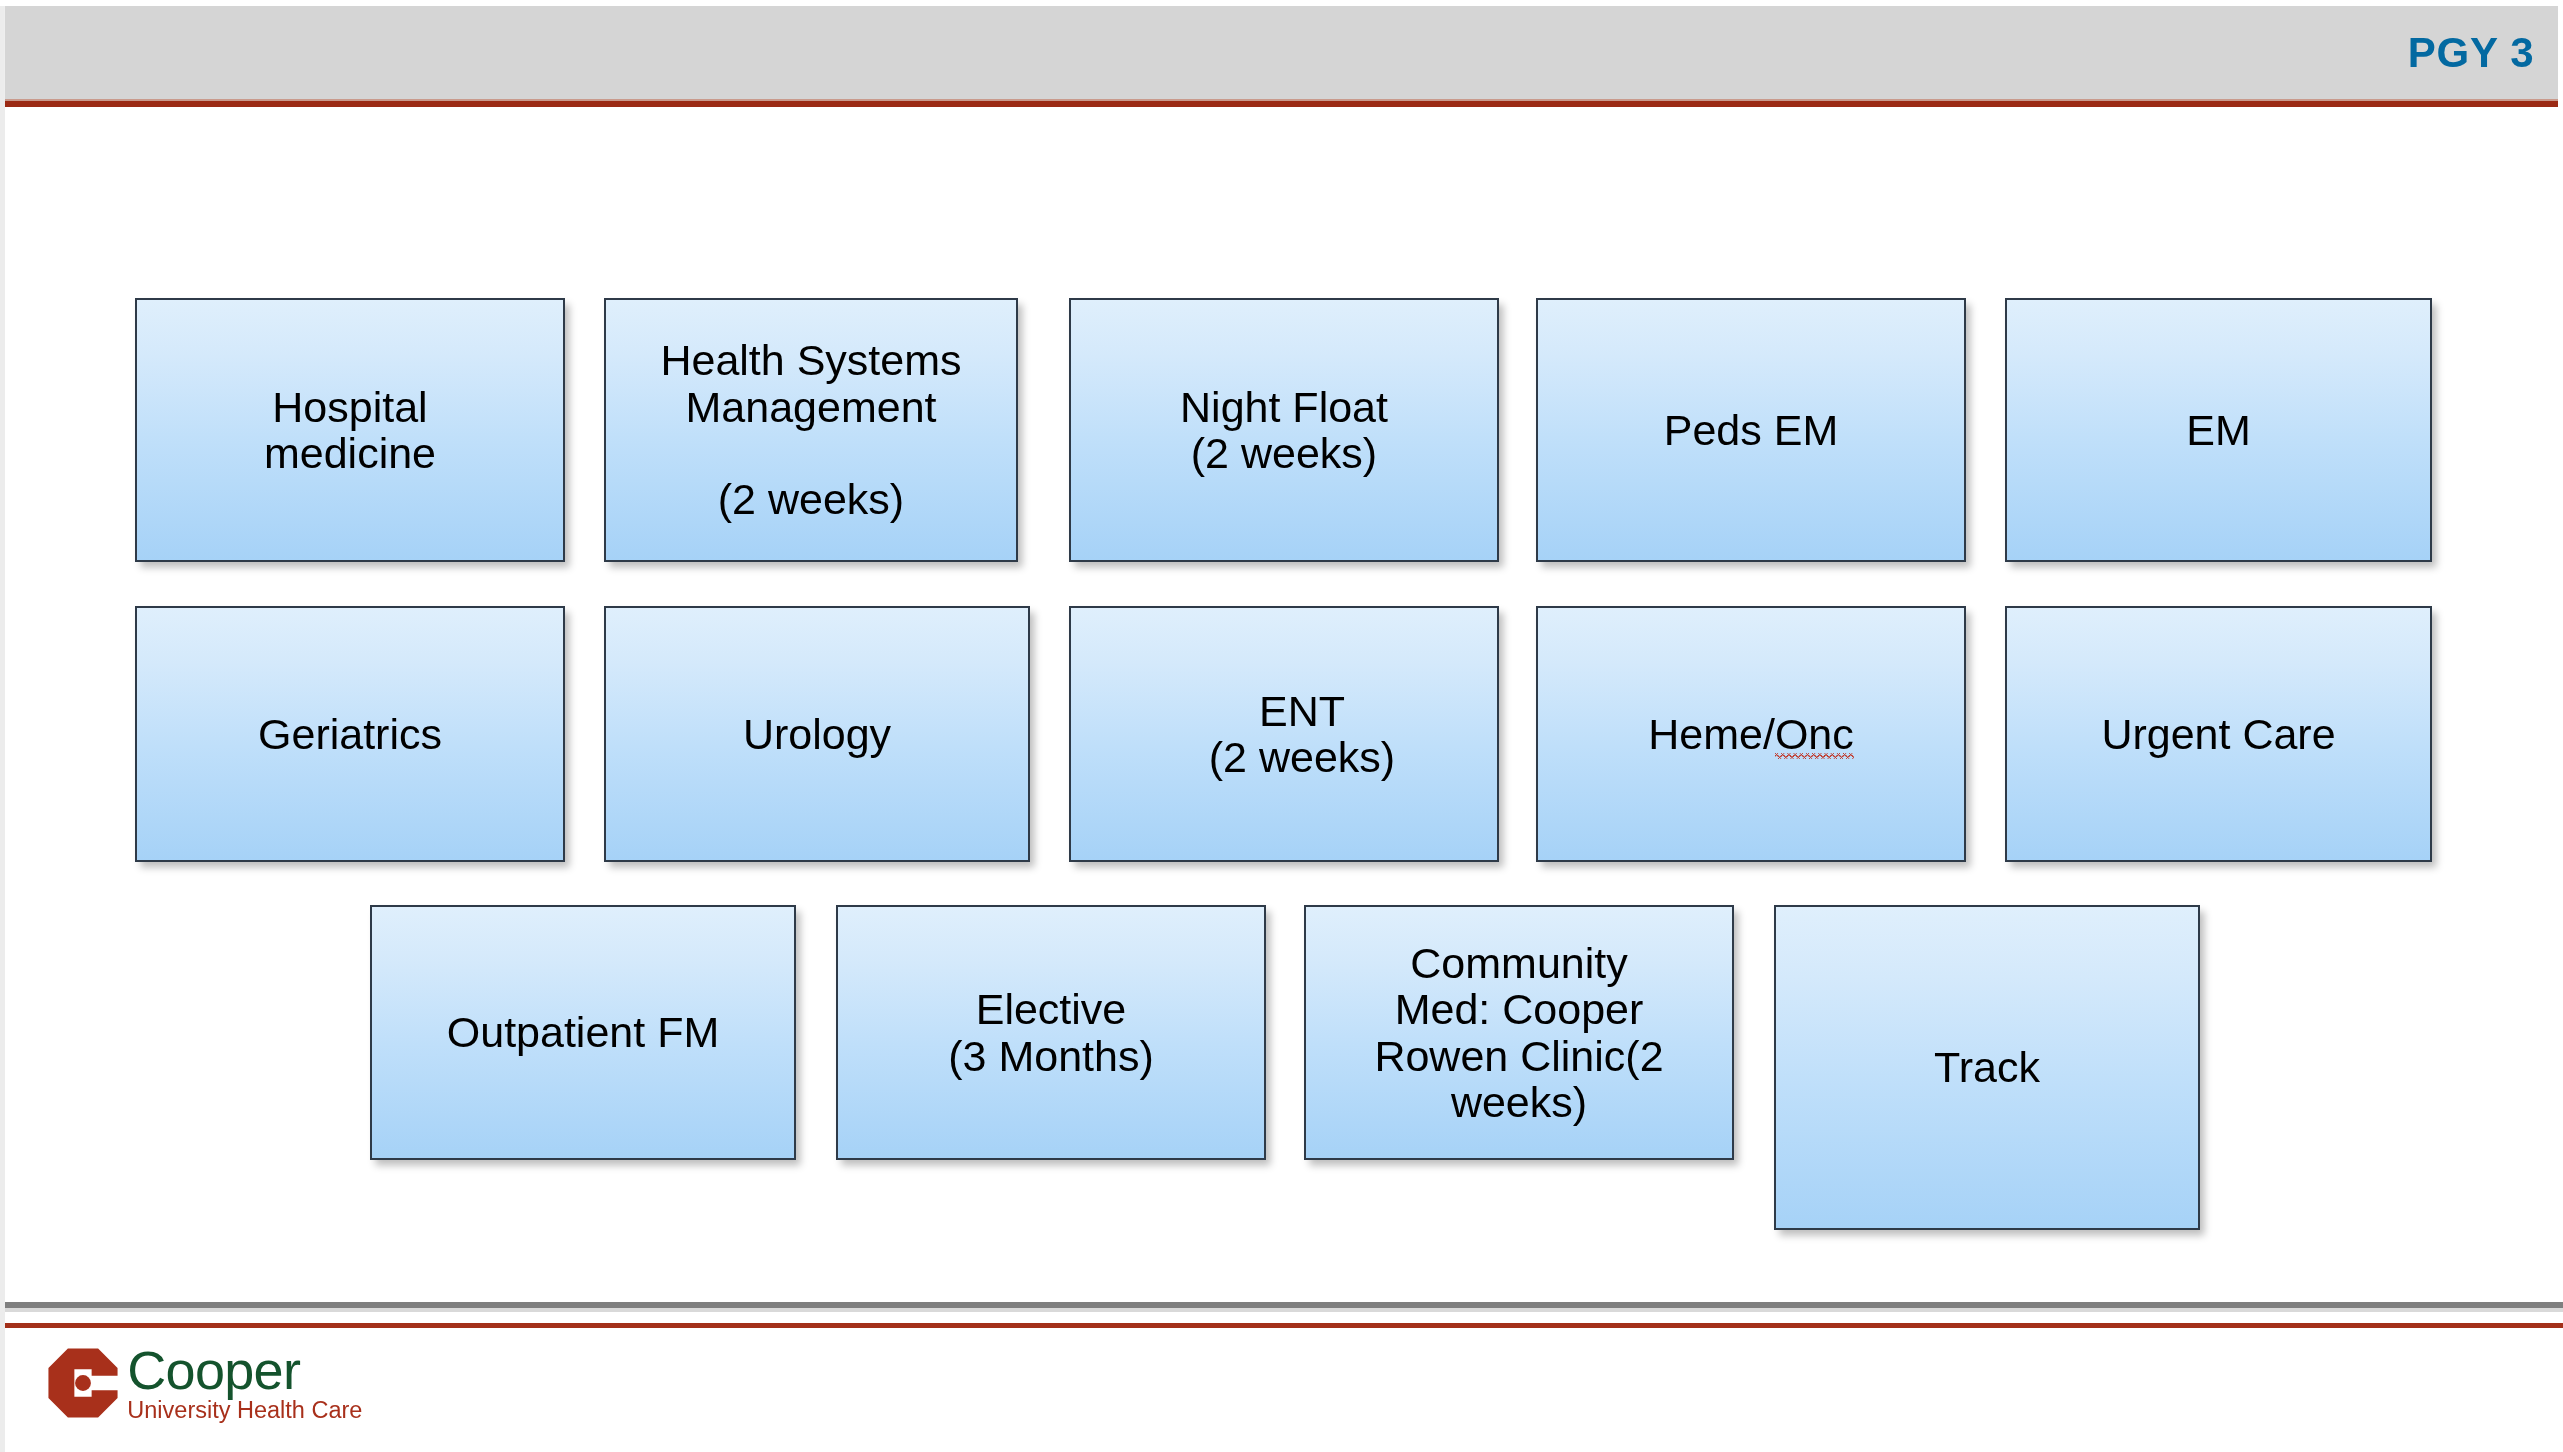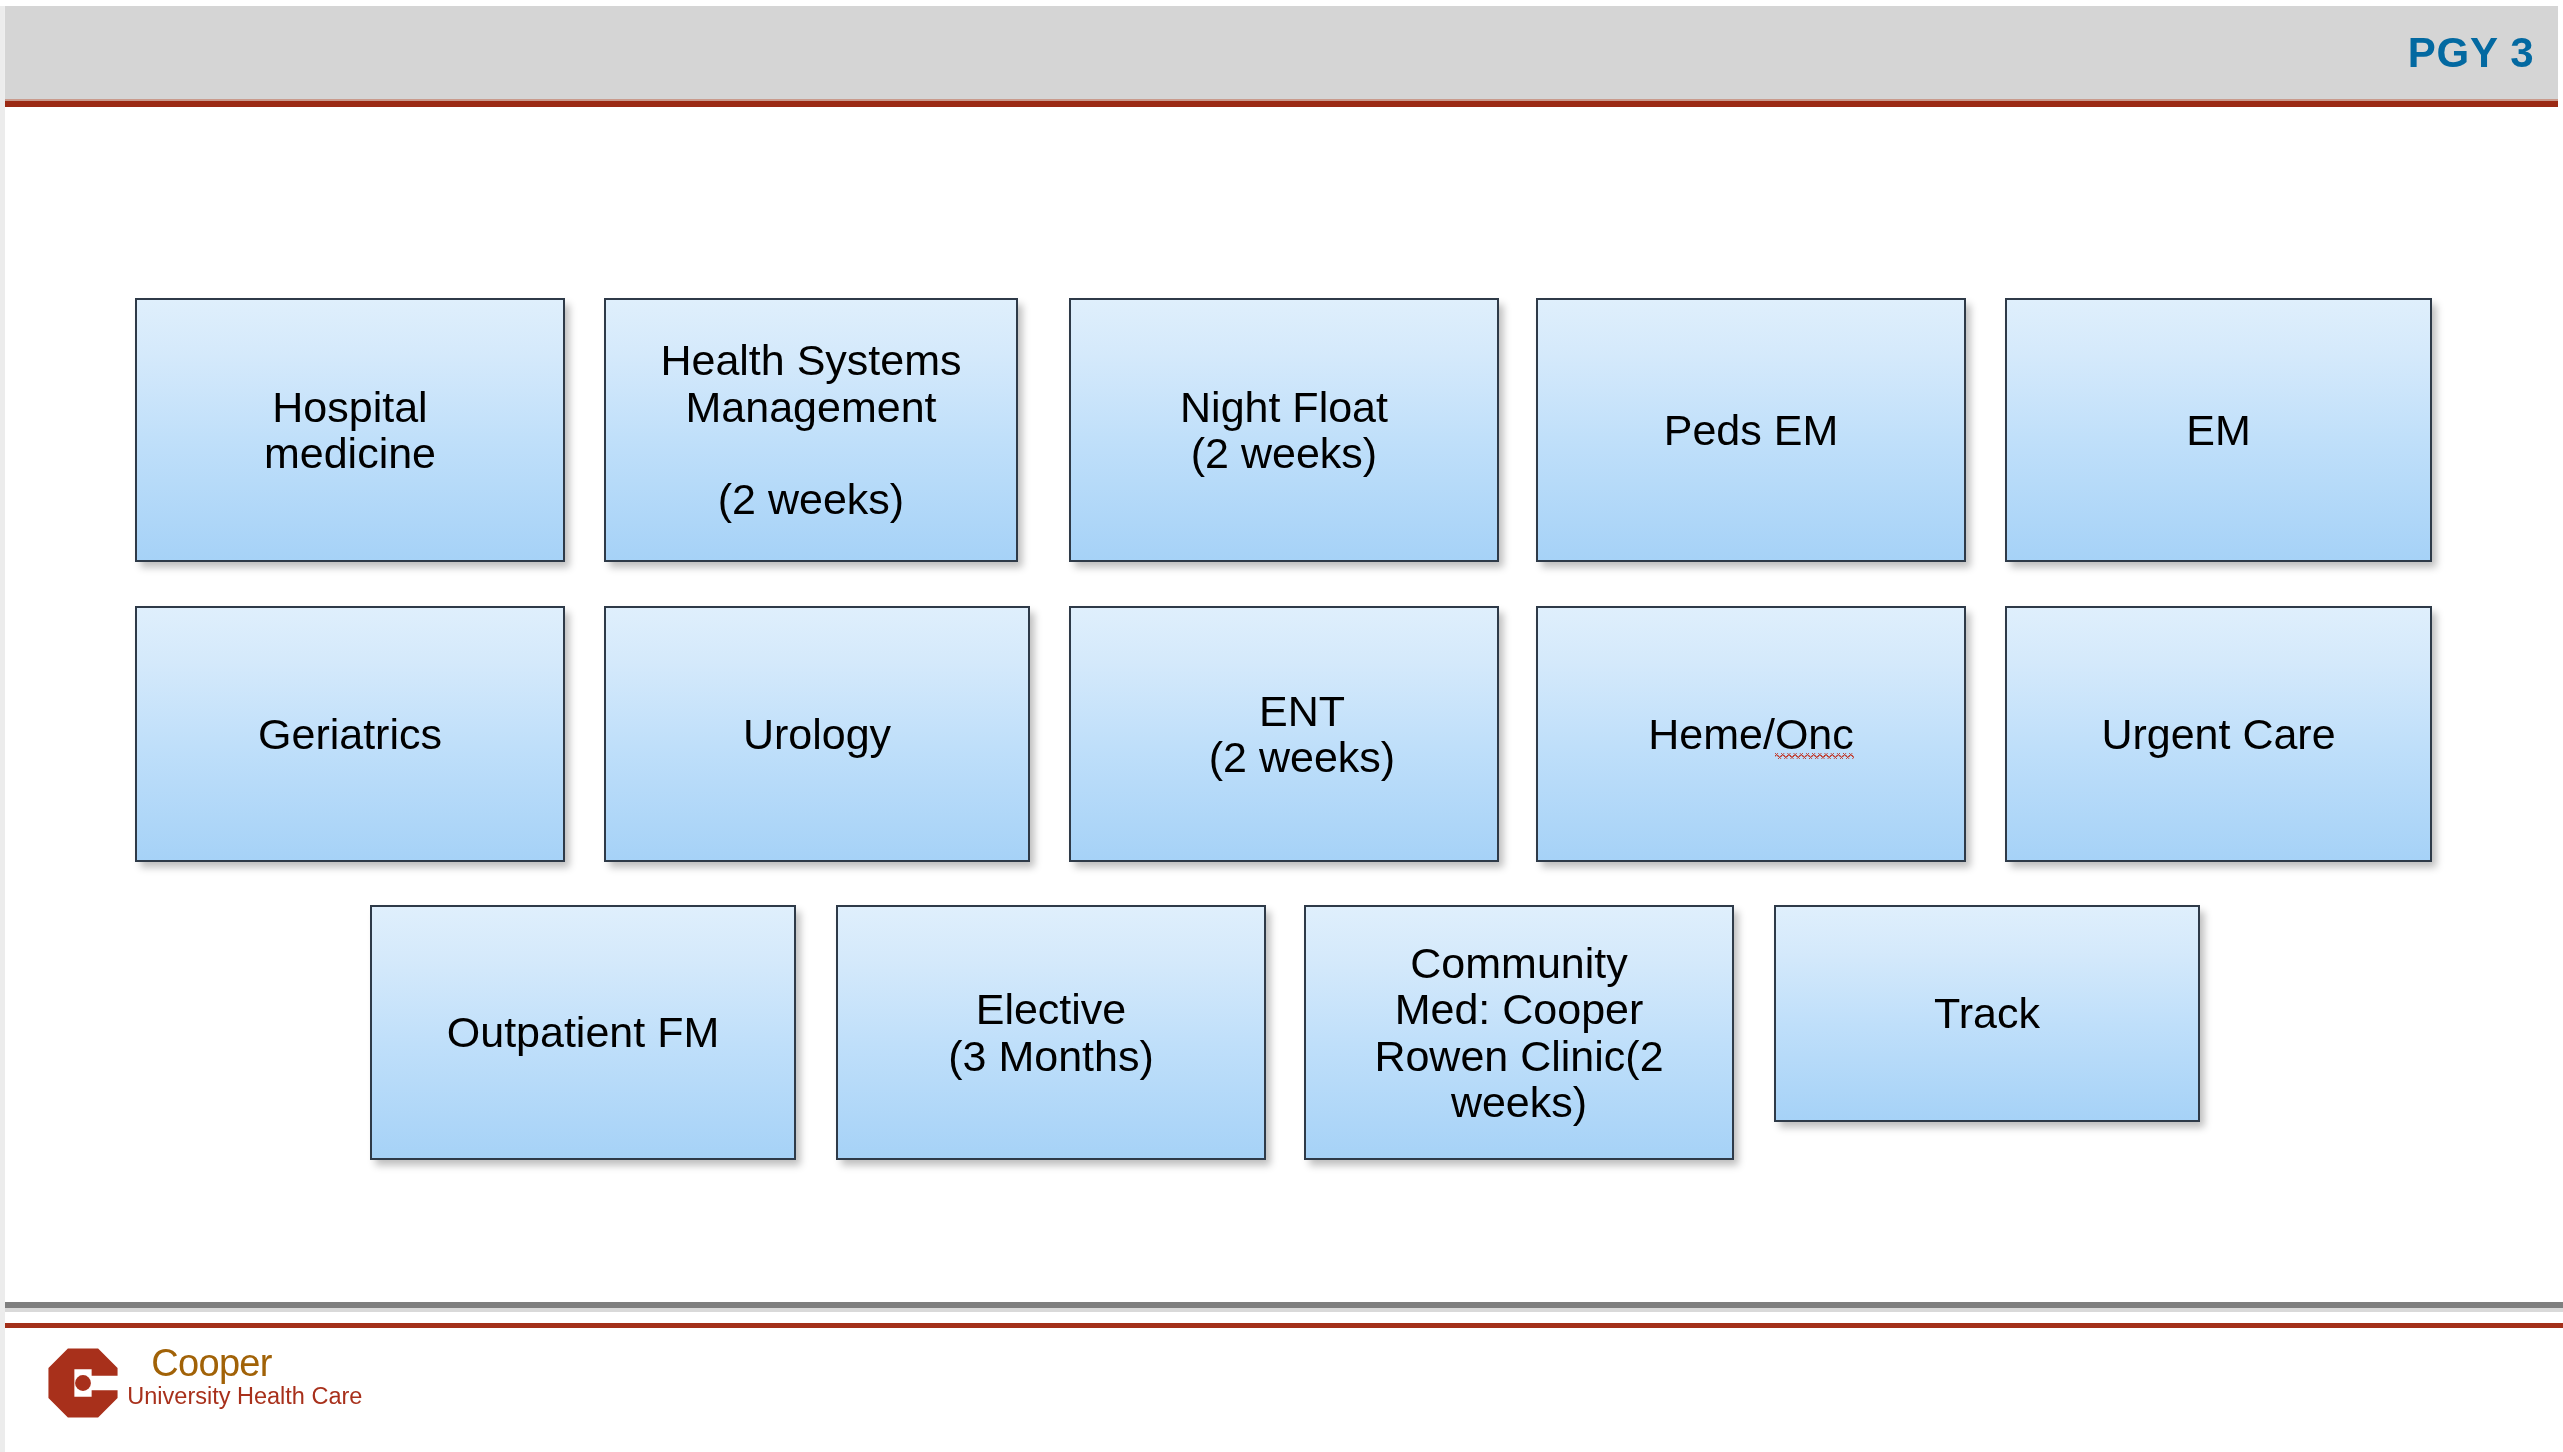--- a/index.html
+++ b/index.html
@@ -149,26 +149,25 @@
     position: relative;
     margin-top: 1.4px;
   }
   #cooper-wordmark {
     margin-left: 8.3px;
     display: flex;
     flex-direction: column;
     align-items: flex-start;
   }
   #cooper-word-main {
-    font-size: 38px;
-    color: #a16207;
+    font-size: 54px;
+    color: #14532d;
     line-height: 0.92;
     font-family: "Liberation Sans", sans-serif;
     letter-spacing: -0.7px;
-    margin-left: 24px;
   }
   #cooper-word-sub {
     font-size: 23.5px;
     color: #a8301b;
     line-height: 1.1;
     margin-top: 2.8px;
     letter-spacing: 0px;
   }
 
   
@@ -275,21 +274,21 @@
 (3 Months)</span>
   </div>
 
   <div class="rot-box" style="left:1304px; top:905px; width:430px; height:255px;">
     <span class="label">Community
 Med: Cooper
 Rowen Clinic(2
 weeks)</span>
   </div>
 
-  <div class="rot-box" style="left:1774px; top:905px; width:426px; height:217px;">
+  <div class="rot-box" style="left:1774px; top:905px; width:426px; height:325px;">
     <span class="label">Track</span>
   </div>
 
   <div id="footer-rule-gray"></div>
   <div id="footer-rule-gray-light"></div>
   <div id="footer-rule-red"></div>
 
   <div id="cooper-logo">
     <div id="cooper-mark">
       <svg viewBox="0 0 100 100" width="72" height="72" aria-hidden="true">

